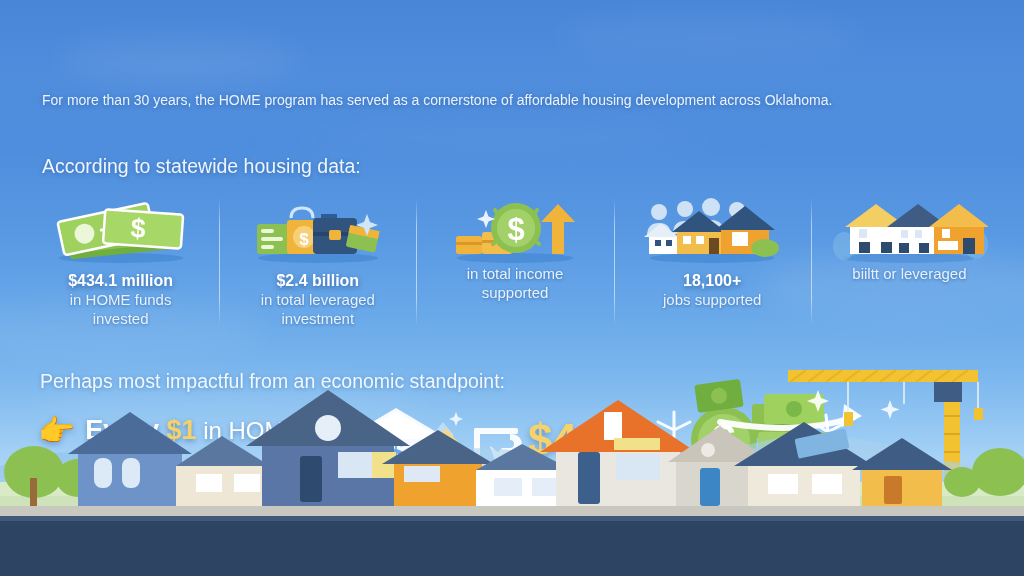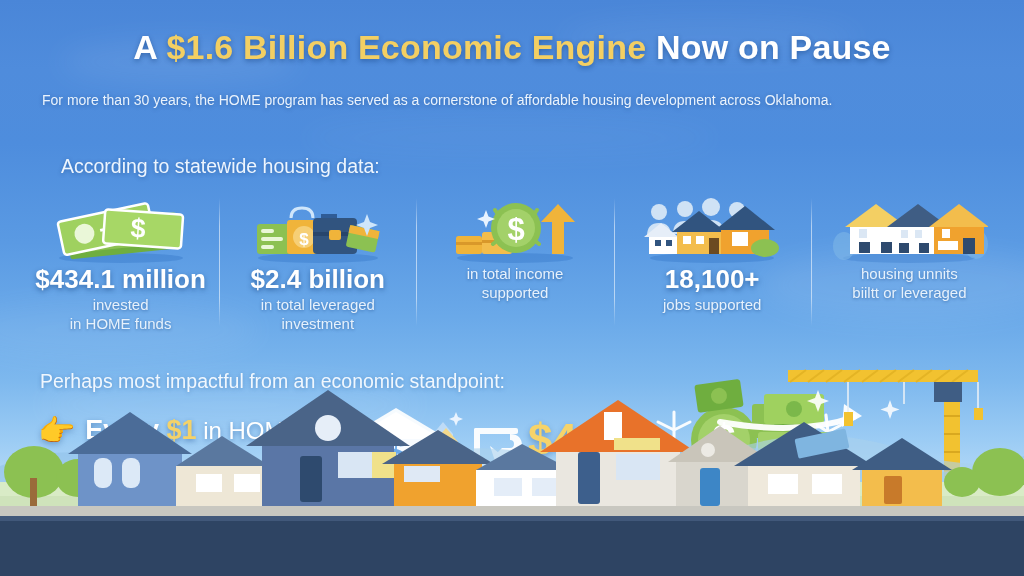--- a/index.html
+++ b/index.html
@@ -42,39 +42,38 @@
 
   .lede {
     position:absolute; left:42px; top:86px; width:820px;
     font-size:14px; line-height:28px; color:#eaf3fd;
     text-shadow:0 1px 4px rgba(18,60,120,.42);
   }
   .kicker {
     position:absolute; left:42px; top:155px;
     font-size:19.5px; color:#edf5fe;
     text-shadow:0 1px 4px rgba(18,60,120,.42);
-    margin-left:19px;
   }
 
   
   .stats {
     position:absolute; left:22px; top:192px; width:986px; height:148px;
     display:flex; align-items:flex-start;
   }
   .stat { position:relative; flex:1 1 0; text-align:center; padding:0 6px; }
   .stat + .stat::before {
     content:""; position:absolute; left:0; top:6px;
     width:1px; height:128px;
     background:linear-gradient(180deg, rgba(255,255,255,0) 0%, rgba(255,255,255,.55) 22%, rgba(255,255,255,.55) 78%, rgba(255,255,255,0) 100%);
   }
   .stat-art { height:72px; display:flex; align-items:flex-end; justify-content:center; }
   .stat-art svg { display:block; }
   .stat-value {
-    margin-top:0;
-    font-size:26px; font-weight:bold; color:#ffffff;
+    margin-top:8px;
+    font-size:16px; font-weight:bold; color:#ffffff;
     text-shadow:0 2px 5px rgba(14,55,115,.5);
     white-space:nowrap;
   }
   .stat-label {
     font-size:15px; line-height:19px; color:#e6f1fc; font-weight:500;
     text-shadow:0 1px 3px rgba(14,55,115,.45);
   }
 
   
   .sub-kicker {
@@ -114,23 +113,20 @@
 
 <div id="stage">
 
   <div class="cloud" style="left:60px; top:40px; width:240px; height:44px; opacity:.35;"></div>
   <div class="cloud" style="left:560px; top:18px; width:300px; height:40px; opacity:.22;"></div>
   <div class="cloud" style="left:300px; top:120px; width:420px; height:36px; opacity:.18;"></div>
   <div class="cloud" style="left:760px; top:250px; width:300px; height:70px; opacity:.38;"></div>
   <div class="cloud" style="left:-40px; top:300px; width:300px; height:60px; opacity:.28;"></div>
   <div class="cloud" style="left:40px; top:380px; width:380px; height:50px; opacity:.30;"></div>
 
-  <div class="headline">
-    <span>A </span><span class="hl">$1.6 Billion Economic Engine</span><span> Now on Pause</span>
-  </div>
 
   <div class="lede">For more than 30 years, the HOME program has served as a cornerstone of affordable housing development across Oklahoma.</div>
   <div class="kicker">According to statewide housing data:</div>
 
   <div class="stats">
 
     <div class="stat">
       <div class="stat-art">
         <svg width="150" height="68" viewBox="0 0 150 68">
           <ellipse cx="75" cy="62" rx="62" ry="5" fill="#2f6fc2" opacity=".35"></ellipse>
@@ -144,22 +140,22 @@
             <path d="M54 31 h16" stroke="#ffffff" stroke-width="3"></path>
             <path d="M66 26 l6 5 -6 5" fill="none" stroke="#ffffff" stroke-width="3"></path>
           </g>
           <g transform="rotate(4 98 34)">
             <rect x="58" y="16" width="78" height="34" rx="3" fill="#a7d766" stroke="#ffffff" stroke-width="2.5"></rect>
             <text x="92" y="42" font-family="Liberation Sans, sans-serif" font-size="27" font-weight="bold" fill="#ffffff" text-anchor="middle">$</text>
           </g>
         </svg>
       </div>
       <div class="stat-value">$434.1 million</div>
+      <div class="stat-label">in HOME funds</div>
       <div class="stat-label">invested</div>
-      <div class="stat-label">in HOME funds</div>
     </div>
 
     <div class="stat">
       <div class="stat-art">
         <svg width="150" height="68" viewBox="0 0 150 68">
           <ellipse cx="75" cy="62" rx="60" ry="5" fill="#2f6fc2" opacity=".35"></ellipse>
           <rect x="14" y="28" width="42" height="30" rx="3" fill="#8cc152"></rect>
           <rect x="18" y="33" width="13" height="4" rx="2" fill="#eaf7d8"></rect>
           <rect x="18" y="41" width="22" height="4" rx="2" fill="#eaf7d8"></rect>
           <rect x="18" y="49" width="13" height="4" rx="2" fill="#eaf7d8"></rect>
@@ -257,21 +253,20 @@
           <rect x="85" y="34" width="7" height="8" fill="#dbe7f4"></rect>
           <rect x="69" y="47" width="10" height="10" fill="#2e4a6e"></rect>
           <rect x="89" y="47" width="10" height="10" fill="#2e4a6e"></rect>
           <path d="M104 58 V30 l25 -19 25 19 v28z" fill="#f0a22e"></path>
           <path d="M129 8 l30 23 H99z" fill="#f3bd4c"></path>
           <rect x="112" y="33" width="8" height="9" fill="#ffffff"></rect>
           <rect x="108" y="45" width="20" height="9" fill="#ffffff"></rect>
           <rect x="133" y="42" width="12" height="16" fill="#2e4a6e"></rect>
         </svg>
       </div>
-      <div class="stat-label">housing unnits</div>
       <div class="stat-label">biiltt or leveraged</div>
     </div>
 
   </div>
 
   <div class="sub-kicker">Perhaps most impactful from an economic standpoint:</div>
 
   <div class="ratio-row">
     <span class="hand">👉</span>
     <span class="ratio-text"><span>Every </span><span class="hl">$1</span><span class="thin"> in HOME</span></span>

